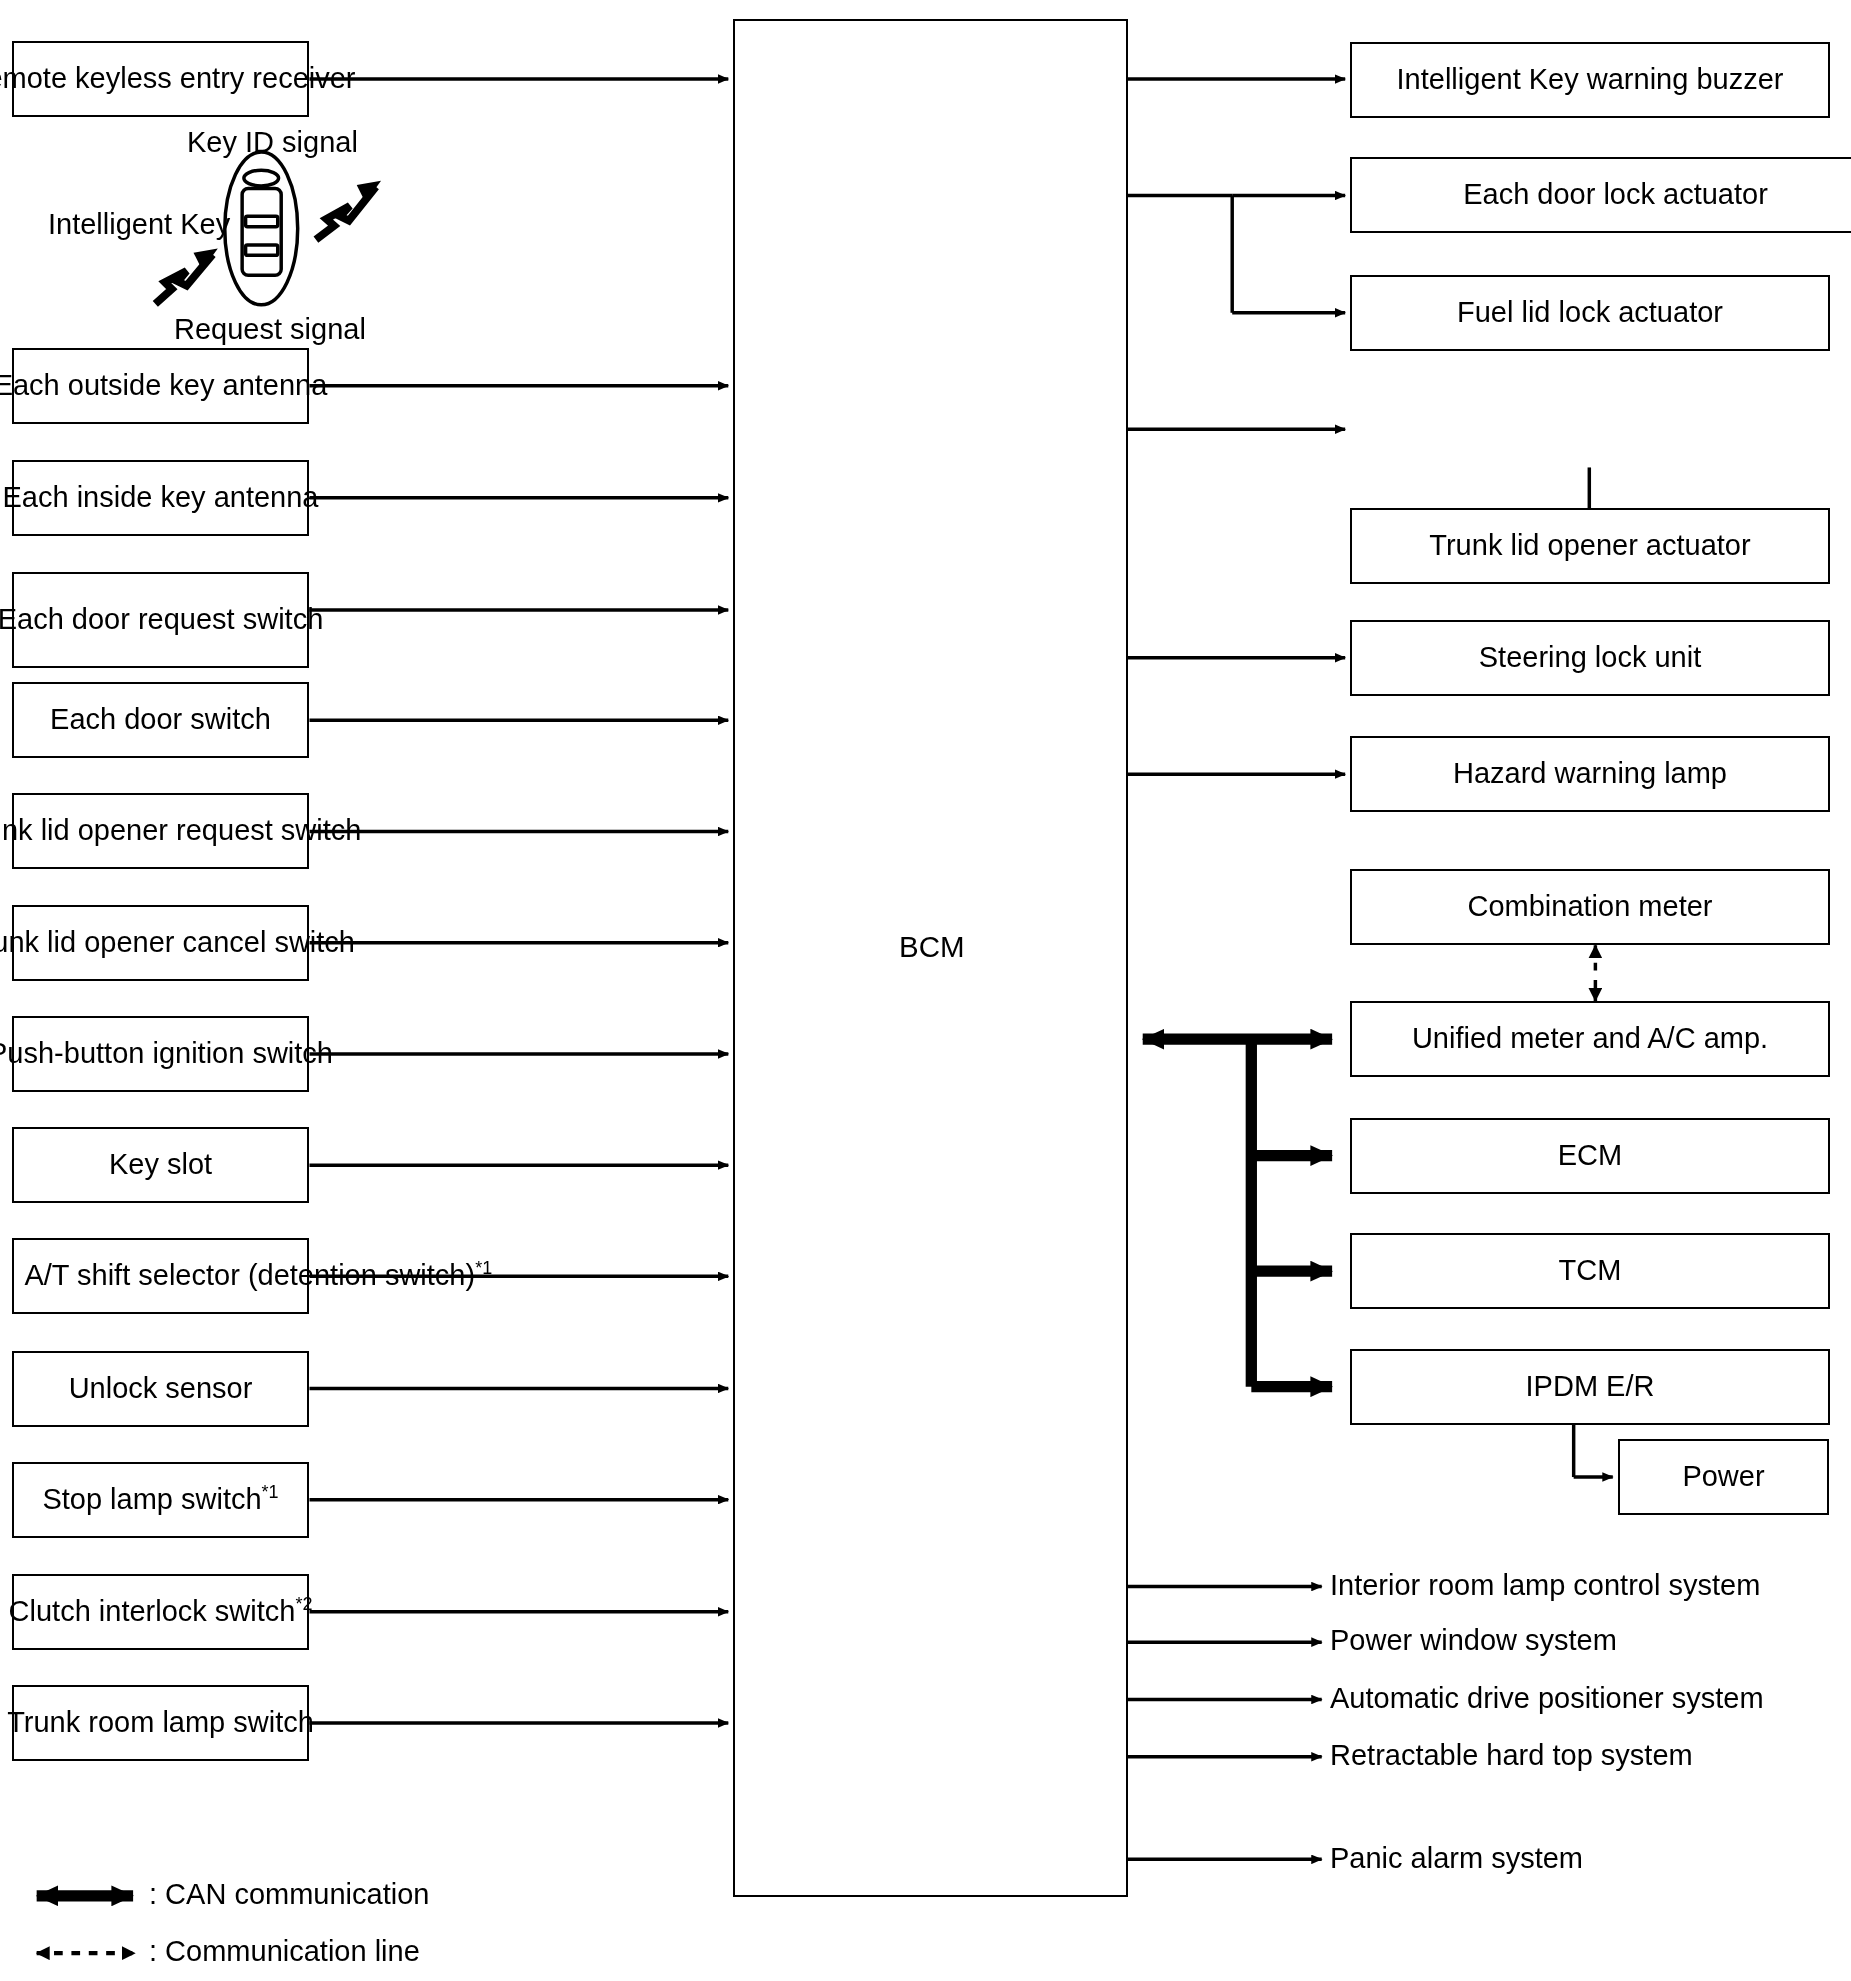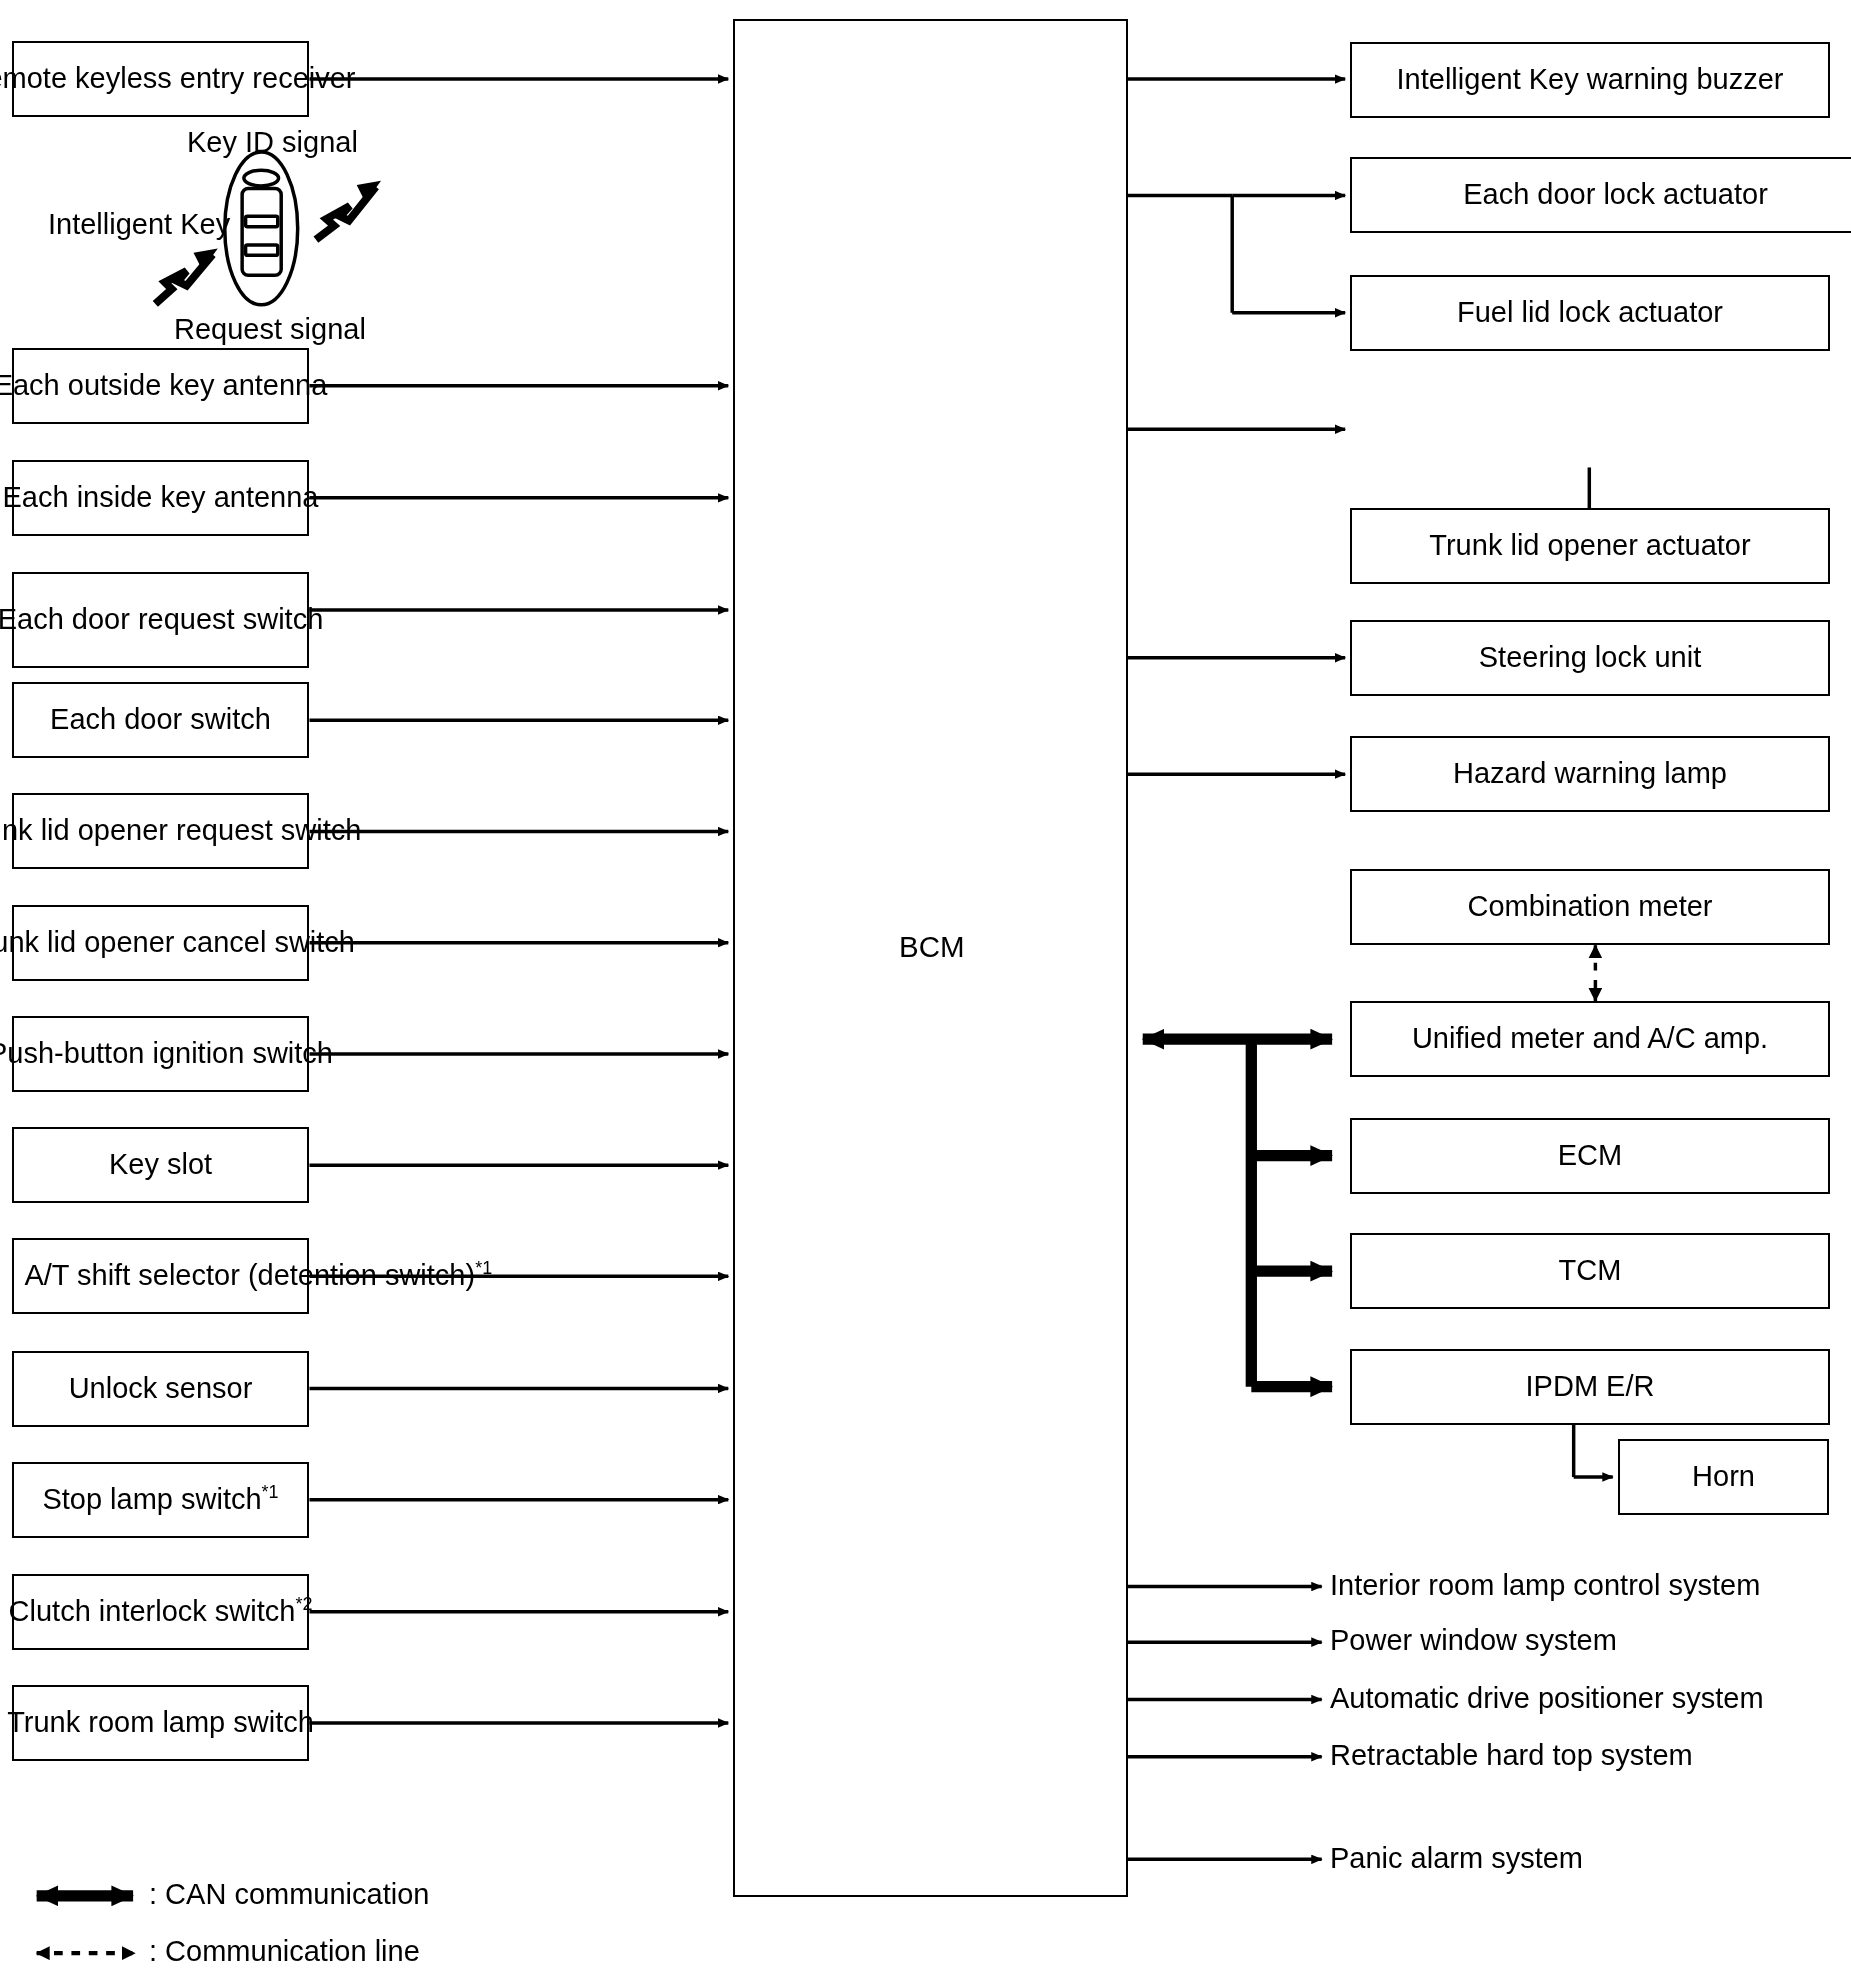--- a/index.html
+++ b/index.html
@@ -282,21 +282,21 @@
 
   <div class="node" style="left:1350px; top:1233px; width:480px; height:76px;">
     <span class="node-label">TCM</span>
   </div>
 
   <div class="node" style="left:1350px; top:1349px; width:480px; height:76px;">
     <span class="node-label">IPDM E/R</span>
   </div>
 
   <div class="node" style="left:1618px; top:1439px; width:211px; height:76px;">
-    <span class="node-label">Horn</span>
+    <span class="node-label">Power</span>
   </div>
 
   <div class="plain-text" style="left:1330px; top:1569px;">Interior room lamp control system</div>
   <div class="plain-text" style="left:1330px; top:1624px;">Power window system</div>
   <div class="plain-text" style="left:1330px; top:1682px;">Automatic drive positioner system</div>
   <div class="plain-text" style="left:1330px; top:1739px;">Retractable hard top system</div>
   <div class="plain-text" style="left:1330px; top:1842px;">Panic alarm system</div>
 
   <div class="legend-text" style="left:149px; top:1878px;">: CAN communication</div>
   <div class="legend-text" style="left:149px; top:1935px;">: Communication line</div>

